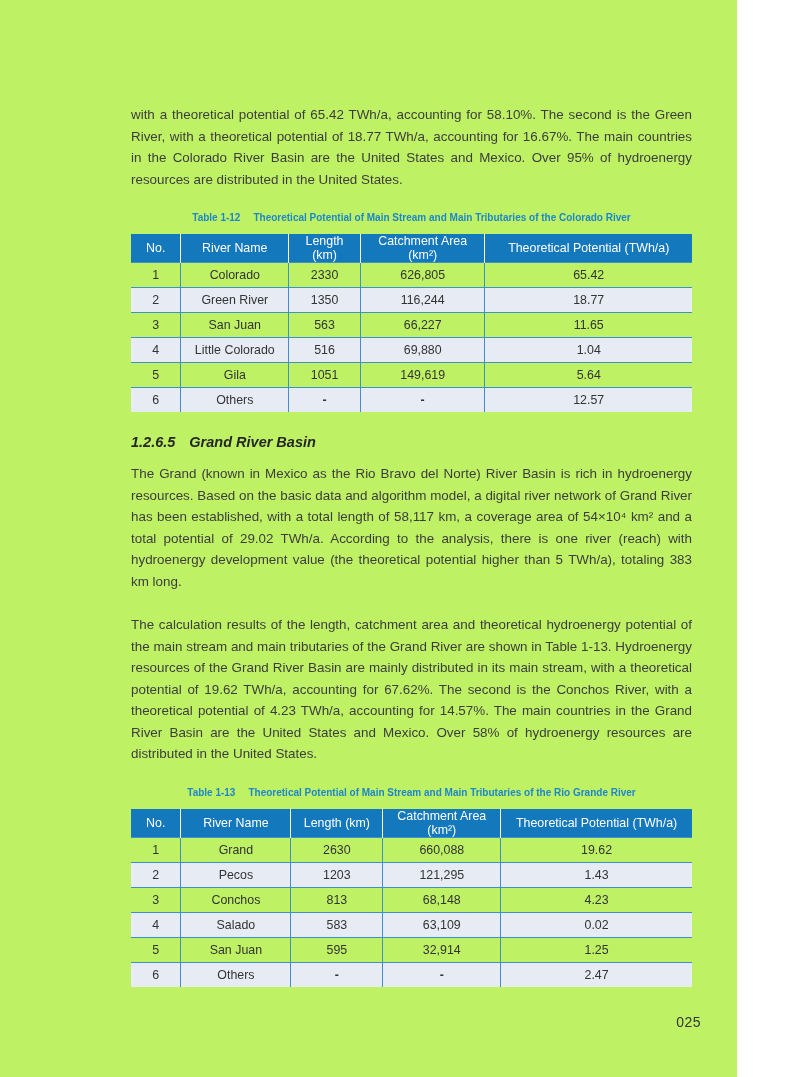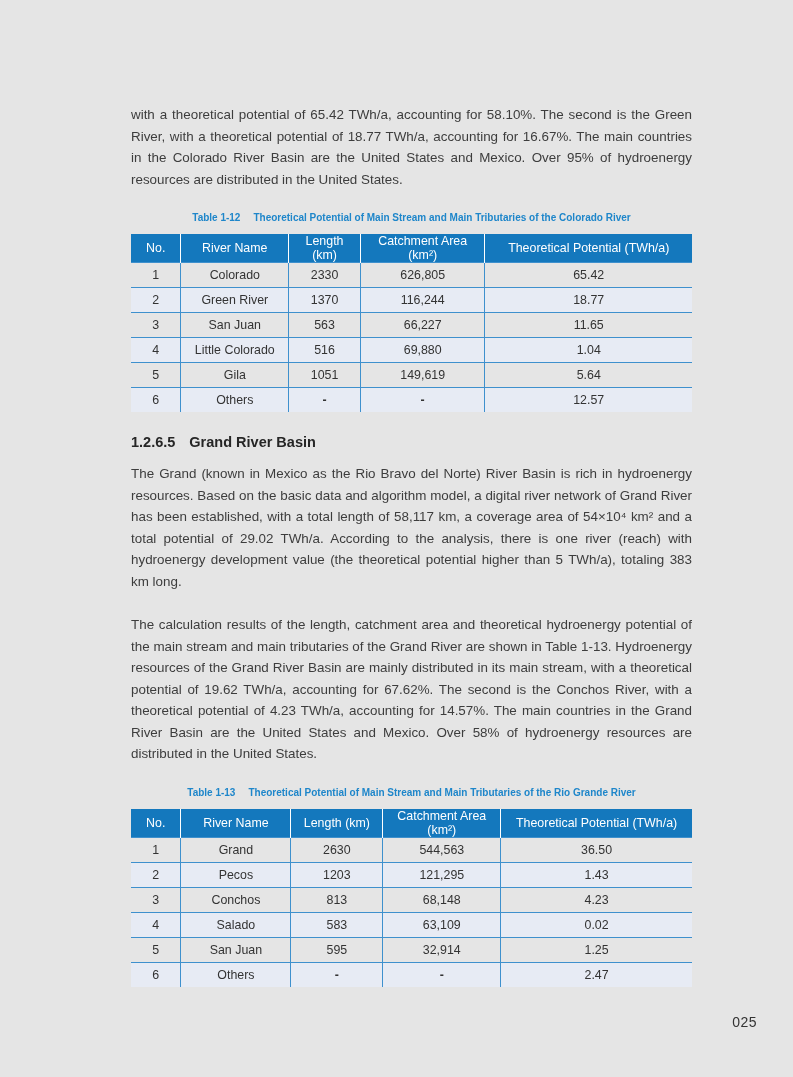--- a/index.html
+++ b/index.html
@@ -1,37 +1,38 @@
 <!DOCTYPE html>
 <html><head>
 <meta charset="utf-8">
 <style>
   html, body { margin:0; padding:0; background:#ffffff; }
   .page {
     position:relative;
-    width:793px; height:1077px;
-    background:#e5e5e5;
+    width:737px; height:1077px;
+    background:#bef264;
     font-family:"Liberation Sans","DejaVu Sans",sans-serif;
     overflow:hidden;
   }
   .content {
     position:absolute; left:131px; top:104px; width:561px;
   }
   p.body {
     margin:0 0 22px 0;
     font-size:13.4px;
     line-height:21.5px;
     color:#3d3d3d;
     text-align:justify;
   }
   .section-heading {
     margin:0 0 13px 0;
     font-size:14.5px;
     font-weight:bold;
     color:#262626;
+    font-style:italic;
   }
   .section-heading .sec-num { margin-right:14px; }
   .table-block { margin:0 0 22px 0; }
   .table-caption {
     text-align:center;
     font-size:10px;
     font-weight:bold;
     color:#1e86ca;
     margin:2px 0 11px 0;
   }
@@ -116,21 +117,21 @@
             <tr>
               <td>1</td>
               <td>Colorado</td>
               <td>2330</td>
               <td>626,805</td>
               <td>65.42</td>
             </tr>
             <tr>
               <td>2</td>
               <td>Green River</td>
-              <td>1370</td>
+              <td>1350</td>
               <td>116,244</td>
               <td>18.77</td>
             </tr>
             <tr>
               <td>3</td>
               <td>San Juan</td>
               <td>563</td>
               <td>66,227</td>
               <td>11.65</td>
             </tr>
@@ -186,22 +187,22 @@
               <th>Length (km)</th>
               <th>Catchment Area (km²)</th>
               <th>Theoretical Potential (TWh/a)</th>
             </tr>
           </thead>
           <tbody>
             <tr>
               <td>1</td>
               <td>Grand</td>
               <td>2630</td>
-              <td>544,563</td>
-              <td>36.50</td>
+              <td>660,088</td>
+              <td>19.62</td>
             </tr>
             <tr>
               <td>2</td>
               <td>Pecos</td>
               <td>1203</td>
               <td>121,295</td>
               <td>1.43</td>
             </tr>
             <tr>
               <td>3</td>

